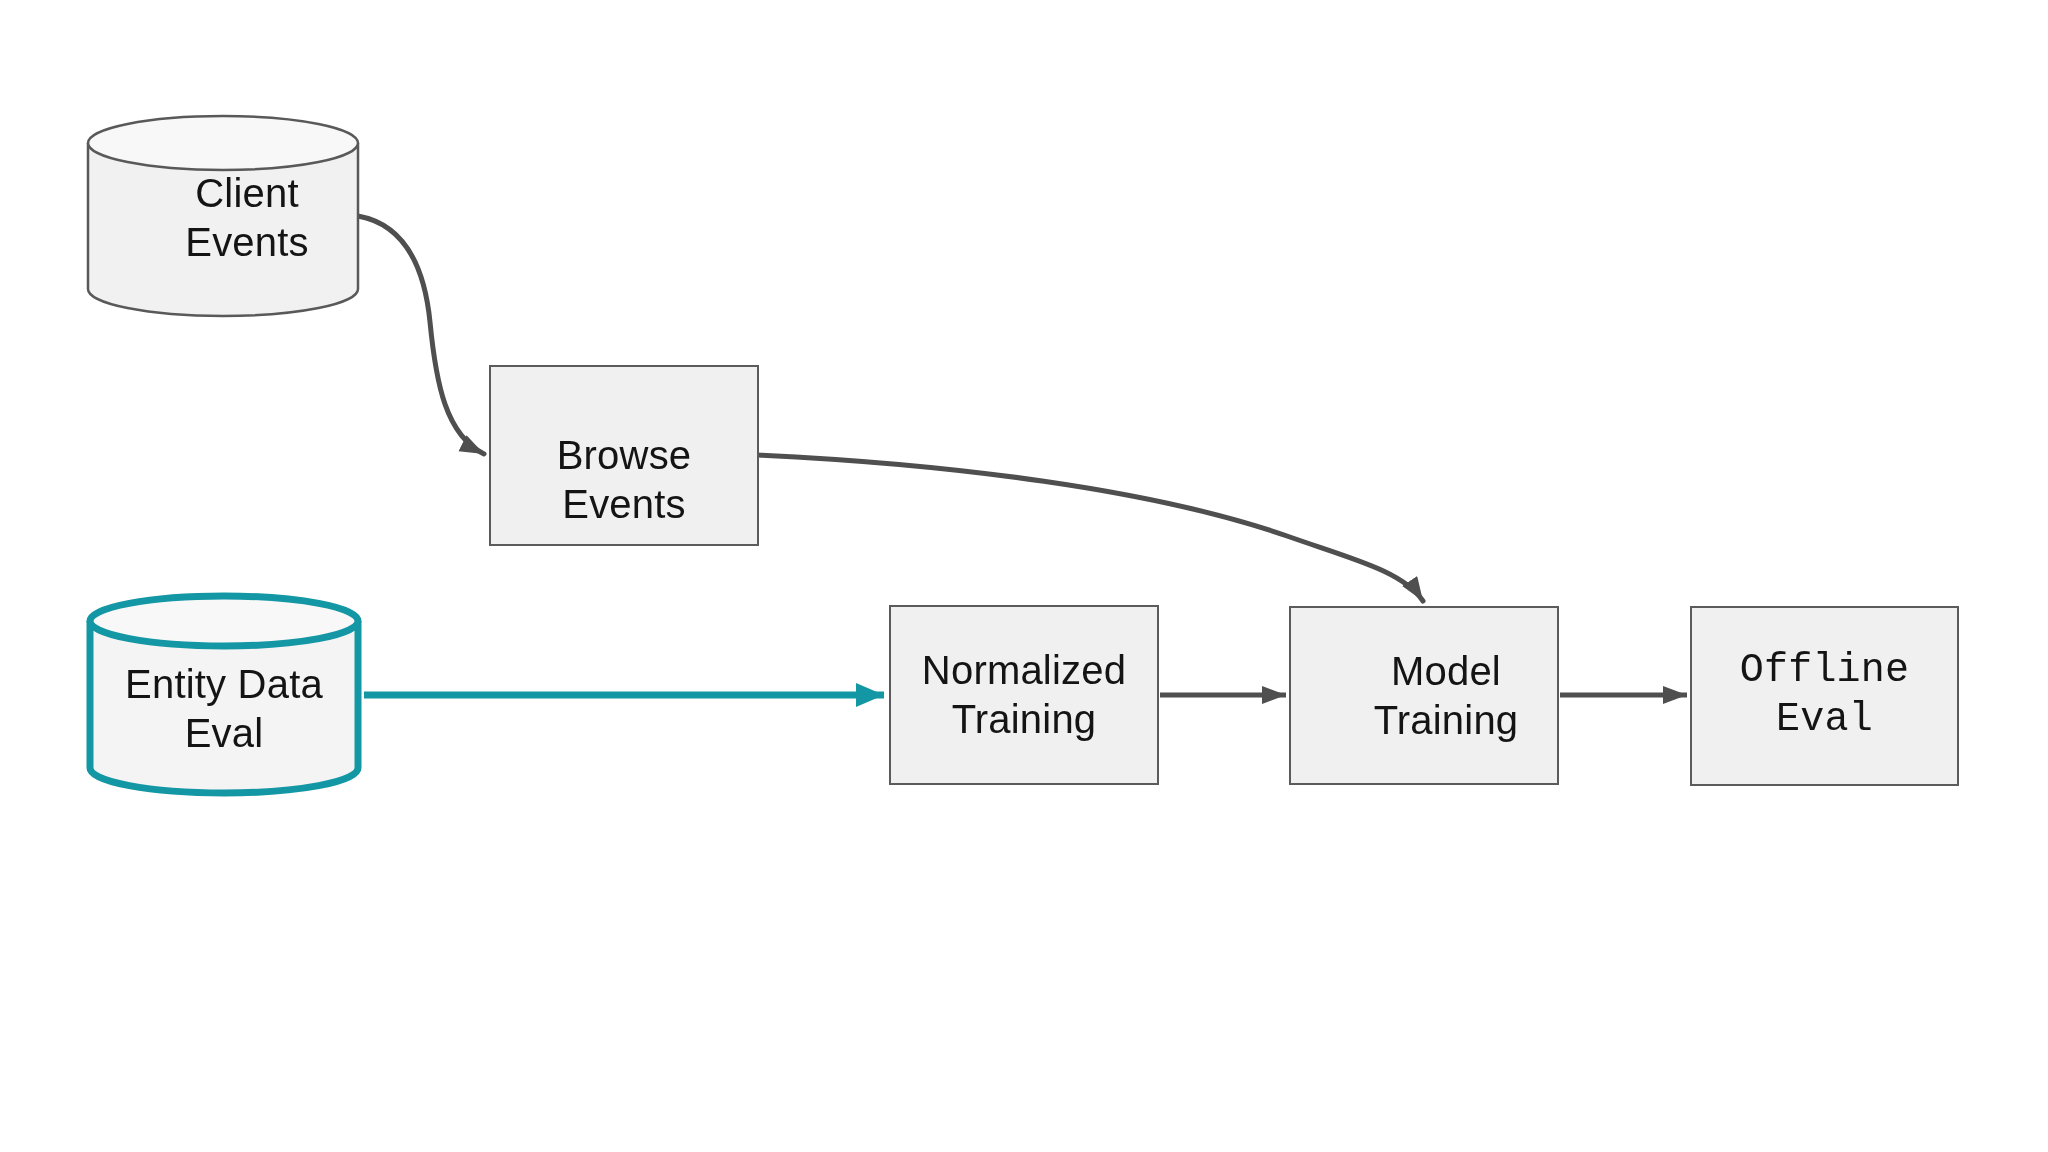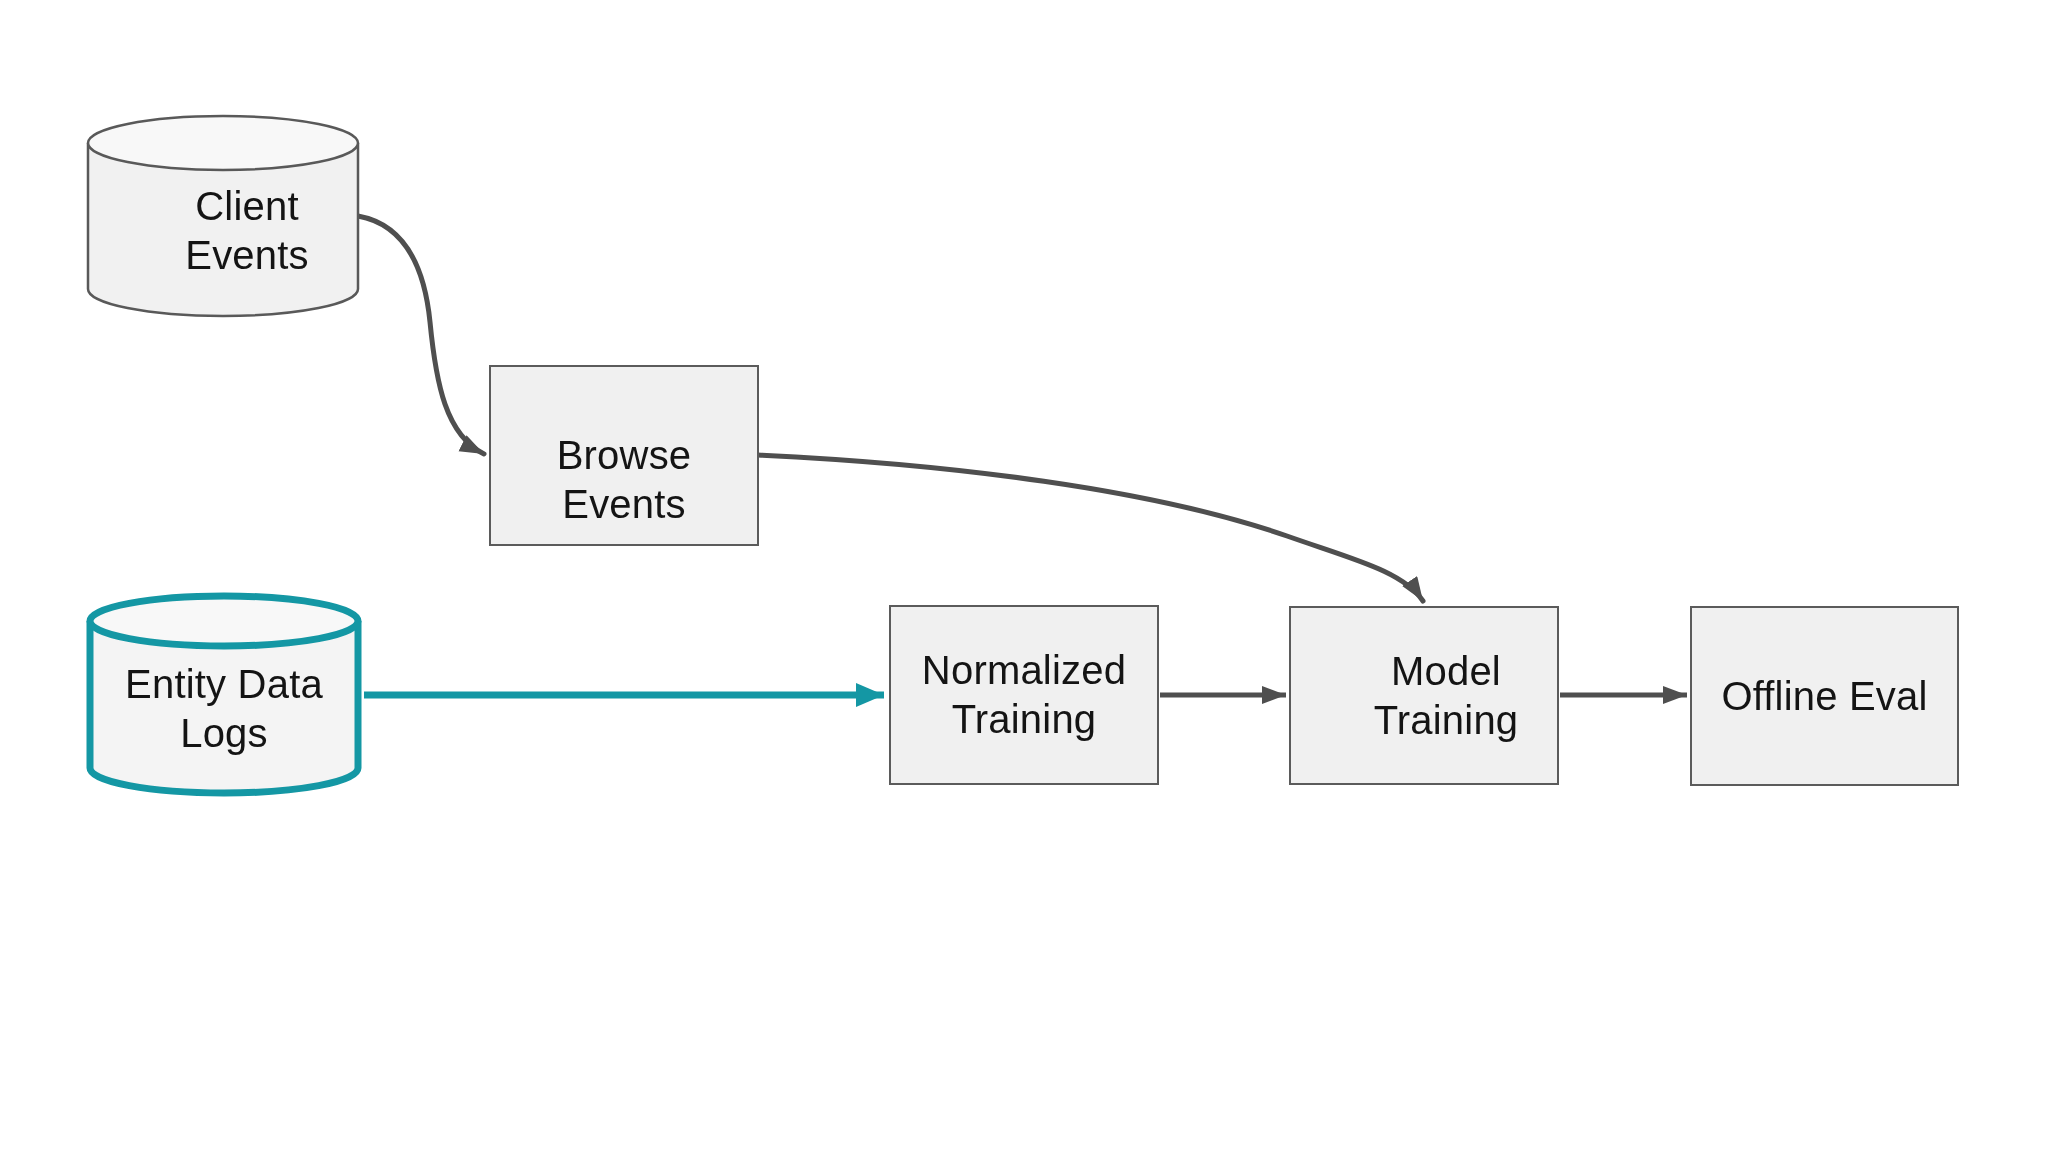--- a/index.html
+++ b/index.html
@@ -26,26 +26,26 @@
     align-items: center;
     justify-content: center;
     text-align: center;
     white-space: pre-line;
     font-size: 40px;
     line-height: 1.22;
     color: #141414;
     pointer-events: none;
     letter-spacing: 0.2px;
   }
-  .lbl-client      { left:  88px; top: 153px; width: 318px; height: 155px; }
+  .lbl-client      { left:  88px; top: 140px; width: 318px; height: 155px; }
   .lbl-browse      { left: 490px; top: 366px; width: 268px; height: 179px; margin-top: 24px; }
   .lbl-entity      { left:  90px; top: 638px; width: 268px; height: 142px; }
   .lbl-normalized  { left: 890px; top: 606px; width: 268px; height: 178px; }
   .lbl-model       { left:1290px; top: 607px; width: 268px; height: 177px; margin-left: 22px; }
-  .lbl-offline     { left:1691px; top: 607px; width: 267px; height: 178px; }
+  .lbl-offline     { left:1691px; top: 607px; width: 267px; height: 178px; font-family: Liberation Mono, monospace; }
 </style>
 </head>
 <body>
 
 <div class="canvas">
 
   <svg width="2048" height="1152" viewBox="0 0 2048 1152">
     <defs>
       <marker id="ah-gray" markerUnits="userSpaceOnUse" markerWidth="28" markerHeight="22" refX="24" refY="9" orient="auto">
         <path d="M0,0 L24,9 L0,18 Z" fill="#4f4f4f"></path>
@@ -84,21 +84,21 @@
     <rect x="1691" y="607" width="267" height="178" fill="#f0f0f0" stroke="#5b5b5b" stroke-width="2"></rect>
   </svg>
 
   <div class="node-label lbl-client">Client
 Events</div>
 
   <div class="node-label lbl-browse">Browse
 Events</div>
 
   <div class="node-label lbl-entity">Entity Data
-Logs</div>
+Eval</div>
 
   <div class="node-label lbl-normalized">Normalized
 Training</div>
 
   <div class="node-label lbl-model">Model
 Training</div>
 
   <div class="node-label lbl-offline">Offline Eval</div>
 
 </div>

